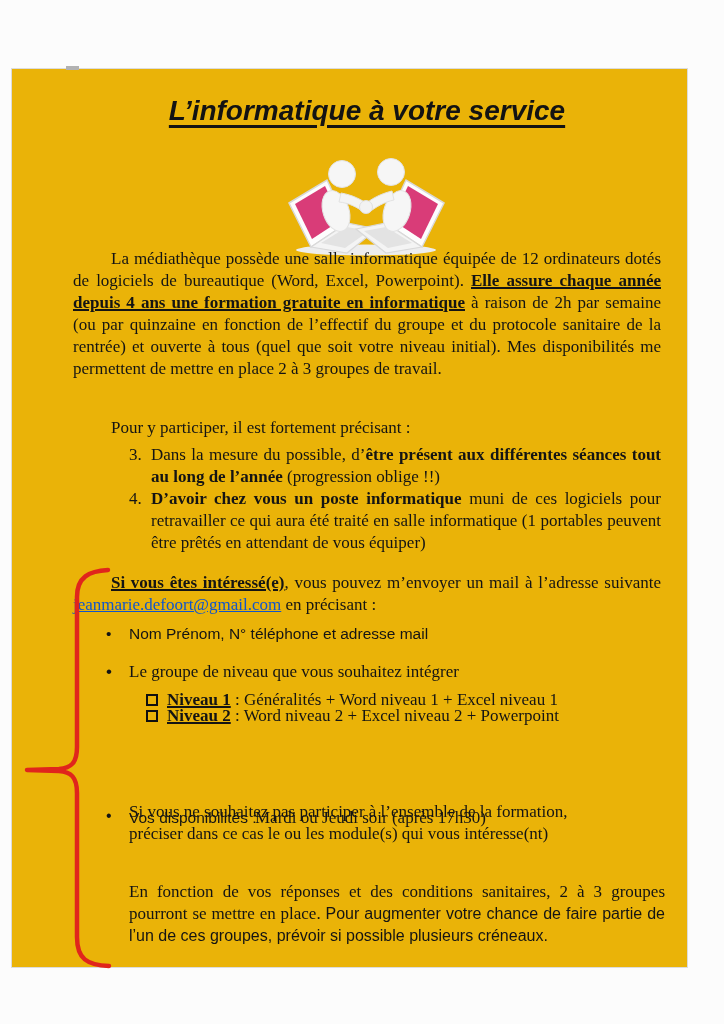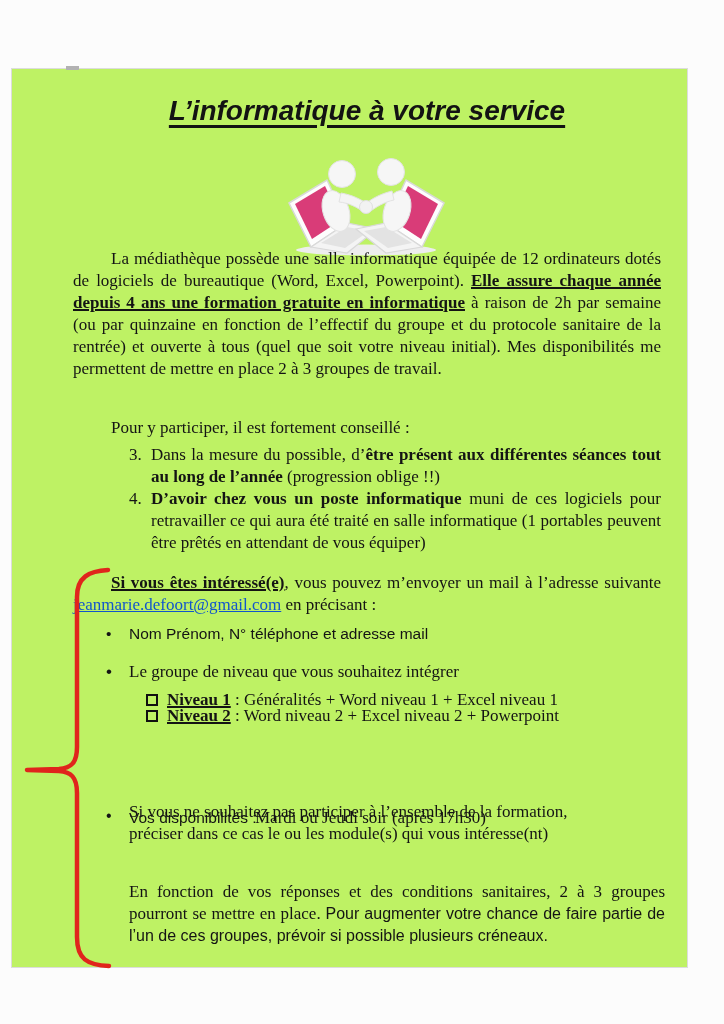--- a/index.html
+++ b/index.html
@@ -1,20 +1,20 @@
 <!DOCTYPE html>
 <html><head>
 <meta charset="utf-8">
 <style>
   * { margin:0; padding:0; box-sizing:border-box; }
   html,body { width:724px; height:1024px; }
   body { background:#fcfcfc; color:#141414; font-family:"Liberation Serif", serif; }
   .canvas { position:relative; width:724px; height:1024px; overflow:hidden; }
   .page { position:absolute; left:11px; top:68px; width:677px; height:900px;
-          background:#bef264; border:1px solid #dcdcdc; }
+          background:#eab308; border:1px solid #dcdcdc; }
   .abs { position:absolute; }
   .serif { font-family:"Liberation Serif", serif; font-size:17px; line-height:22px; }
   .sans  { font-family:"Liberation Sans", sans-serif; font-size:15.5px; line-height:22px; }
   .justify { text-align:justify; }
   .bu { font-weight:700; text-decoration:underline; text-decoration-thickness:1.8px; }
   .bold { font-weight:700; }
   .dash { position:absolute; left:54px; top:-3px; width:13px; height:4px; background:#b2b2b2; }
   .title { position:absolute; top:22px; left:61px; width:588px; text-align:center;
            font-family:"Liberation Sans", sans-serif; font-style:italic; font-weight:700;
            font-size:28px; line-height:40px; color:#131313; }
@@ -74,21 +74,21 @@
         <ellipse cx="118" cy="58" rx="13" ry="21" transform="rotate(18 118 58)" fill="#f6f6f6" stroke="#e3e3e3"></ellipse>
         <path d="M113,38 C101,41 92,46 85,52 L89,60 C97,54 105,49 115,47 Z" fill="#f4f4f4" stroke="#e3e3e3"></path>
         <circle cx="112" cy="19" r="13.5" fill="#f6f6f6" stroke="#e3e3e3"></circle>
 
         <circle cx="87" cy="54" r="6.5" fill="#f2f2f2" stroke="#e0e0e0"></circle>
       </svg>
     </div>
 
     <p class="abs serif justify p-intro"><span>La médiathèque possède une salle informatique équipée de 12 ordinateurs dotés de logiciels de bureautique (Word, Excel, Powerpoint). </span><span class="bu">Elle assure chaque année depuis 4 ans une formation gratuite en informatique</span><span> à raison de 2h par semaine (ou par quinzaine en fonction de l’effectif du groupe et du protocole sanitaire de la rentrée) et ouverte à tous (quel que soit votre niveau initial). Mes disponibilités me permettent de mettre en place 2 à 3 groupes de travail.</span></p>
 
-    <p class="abs serif advice-intro">Pour y participer, il est fortement conseillé :</p>
+    <p class="abs serif advice-intro">Pour y participer, il est fortement précisant :</p>
 
     <div class="advice-item serif justify it0">
       <span class="num">3.</span>
       <span class="itx"><span>Dans la mesure du possible, d’</span><span class="bold">être présent aux différentes séances tout au long de l’année</span><span> (progression oblige !!)</span></span>
     </div>
 
     <div class="advice-item serif justify it1">
       <span class="num">4.</span>
       <span class="itx"><span class="bold">D’avoir chez vous un poste informatique</span><span> muni de ces logiciels pour retravailler ce qui aura été traité en salle informatique (1 portables peuvent être prêtés en attendant de vous équiper)</span></span>
     </div>

